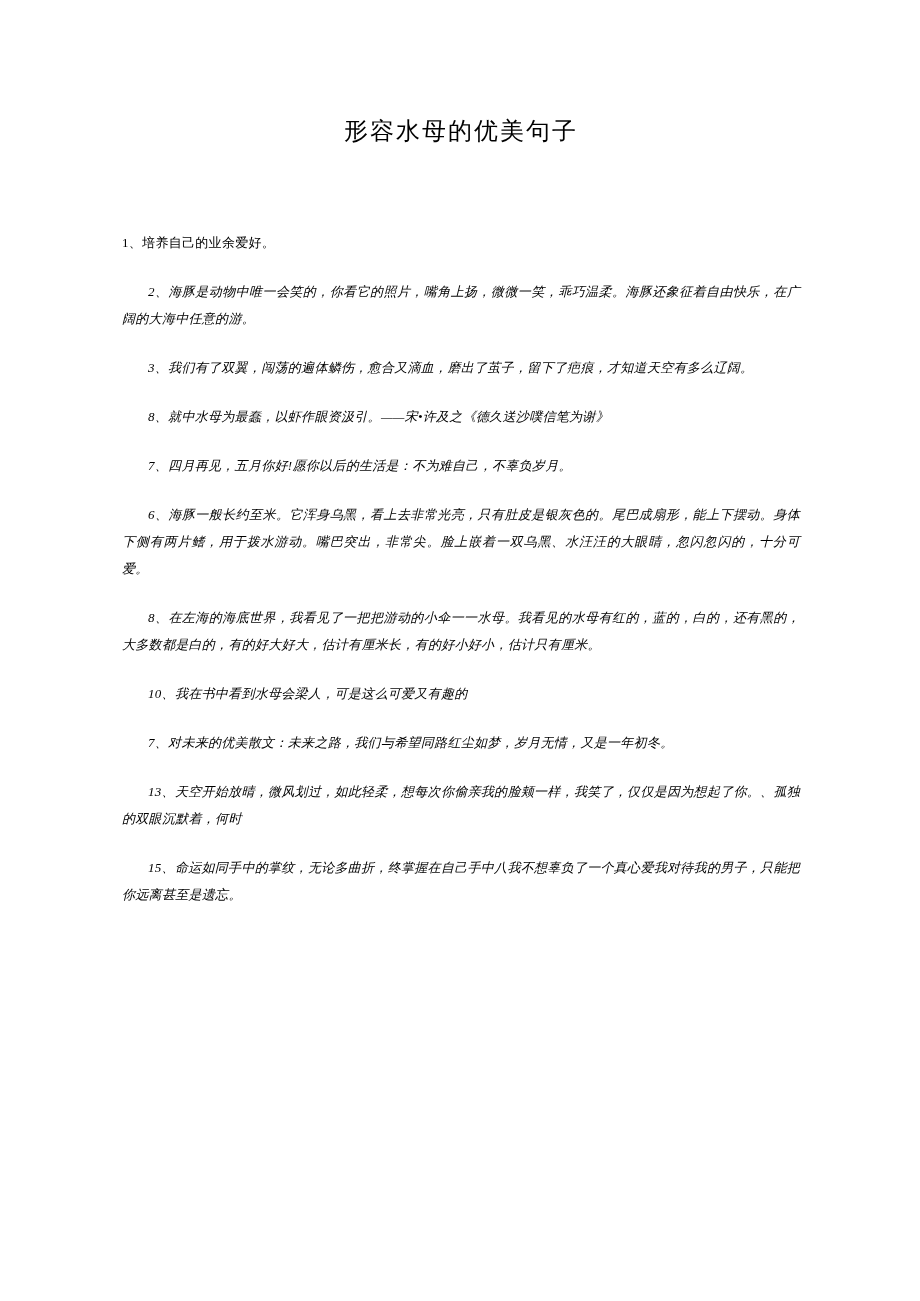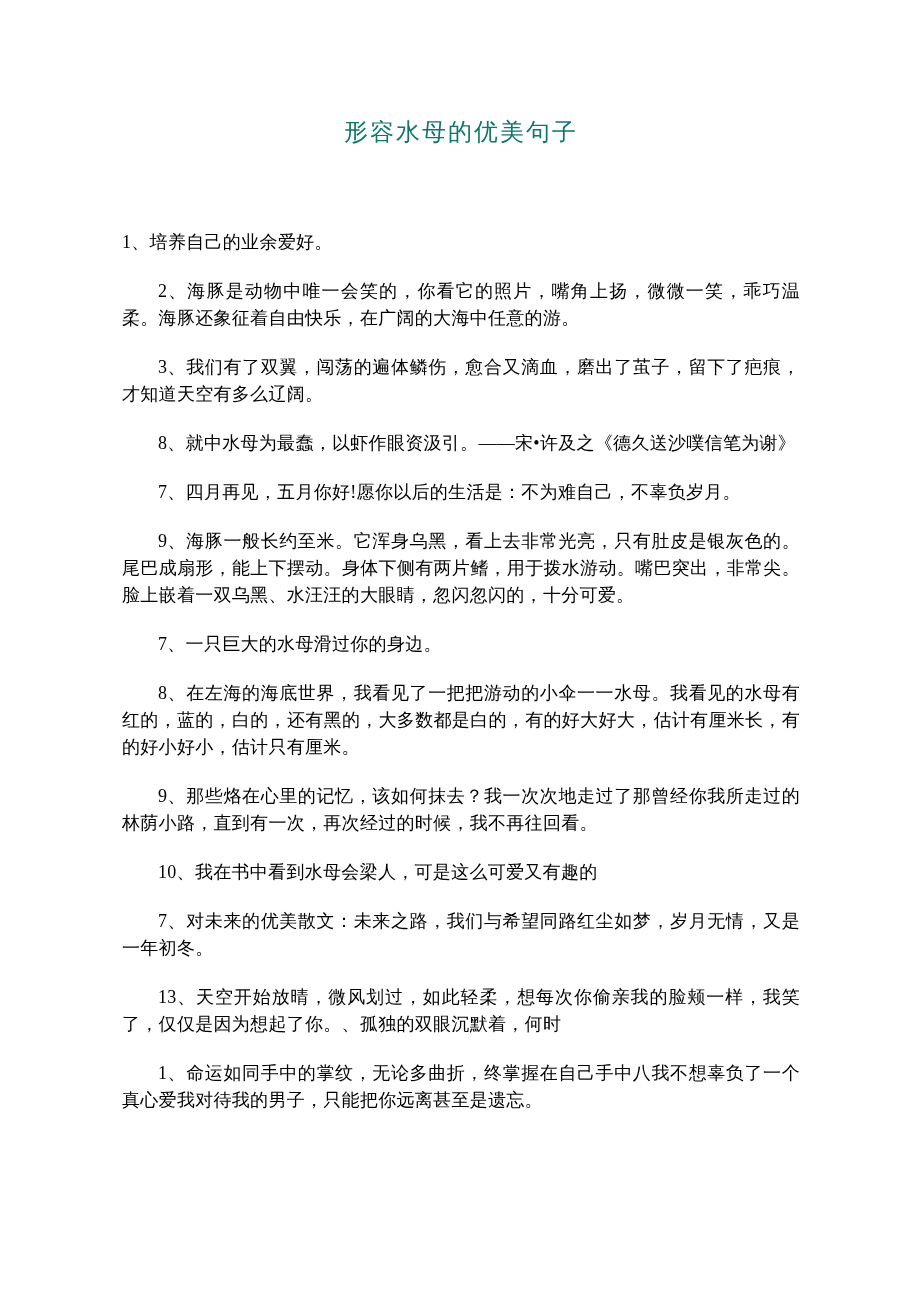--- a/index.html
+++ b/index.html
@@ -20,44 +20,43 @@
   .doc-title {
     margin: 0 0 80px 0;
     text-align: center;
     font-size: 24px;
     font-weight: 400;
     letter-spacing: 2px;
     line-height: 33px;
   }
   .doc-body p {
     margin: 0 0 22px 0;
-    font-size: 18px;
+    font-size: 13px;
     line-height: 27px;
     text-align: justify;
     letter-spacing: 0.3px;
     word-break: break-all;
   }
   .doc-body p.indent {
     text-indent: 2em;
+    font-style: italic;
   }
 </style>
 </head>
 <body>
 
 <div class="page">
-  <h1 class="doc-title" style="color: #0f766e;">形容水母的优美句子</h1>
+  <h1 class="doc-title" style="color: #000000; font-family: Liberation Mono, monospace;">形容水母的优美句子</h1>
 
   <div class="doc-body">
     <p>1、培养自己的业余爱好。</p>
     <p class="indent">2、海豚是动物中唯一会笑的，你看它的照片，嘴角上扬，微微一笑，乖巧温柔。海豚还象征着自由快乐，在广阔的大海中任意的游。</p>
     <p class="indent">3、我们有了双翼，闯荡的遍体鳞伤，愈合又滴血，磨出了茧子，留下了疤痕，才知道天空有多么辽阔。</p>
     <p class="indent">8、就中水母为最蠢，以虾作眼资汲引。——宋•许及之《德久送沙噗信笔为谢》</p>
     <p class="indent">7、四月再见，五月你好!愿你以后的生活是：不为难自己，不辜负岁月。</p>
-    <p class="indent">9、海豚一般长约至米。它浑身乌黑，看上去非常光亮，只有肚皮是银灰色的。尾巴成扇形，能上下摆动。身体下侧有两片鳍，用于拨水游动。嘴巴突出，非常尖。脸上嵌着一双乌黑、水汪汪的大眼睛，忽闪忽闪的，十分可爱。</p>
-    <p class="indent">7、一只巨大的水母滑过你的身边。</p>
+    <p class="indent">6、海豚一般长约至米。它浑身乌黑，看上去非常光亮，只有肚皮是银灰色的。尾巴成扇形，能上下摆动。身体下侧有两片鳍，用于拨水游动。嘴巴突出，非常尖。脸上嵌着一双乌黑、水汪汪的大眼睛，忽闪忽闪的，十分可爱。</p>
     <p class="indent">8、在左海的海底世界，我看见了一把把游动的小伞一一水母。我看见的水母有红的，蓝的，白的，还有黑的，大多数都是白的，有的好大好大，估计有厘米长，有的好小好小，估计只有厘米。</p>
-    <p class="indent">9、那些烙在心里的记忆，该如何抹去？我一次次地走过了那曾经你我所走过的林荫小路，直到有一次，再次经过的时候，我不再往回看。</p>
     <p class="indent">10、我在书中看到水母会梁人，可是这么可爱又有趣的</p>
     <p class="indent">7、对未来的优美散文：未来之路，我们与希望同路红尘如梦，岁月无情，又是一年初冬。</p>
     <p class="indent">13、天空开始放晴，微风划过，如此轻柔，想每次你偷亲我的脸颊一样，我笑了，仅仅是因为想起了你。、孤独的双眼沉默着，何时</p>
-    <p class="indent">1、命运如同手中的掌纹，无论多曲折，终掌握在自己手中八我不想辜负了一个真心爱我对待我的男子，只能把你远离甚至是遗忘。</p>
+    <p class="indent">15、命运如同手中的掌纹，无论多曲折，终掌握在自己手中八我不想辜负了一个真心爱我对待我的男子，只能把你远离甚至是遗忘。</p>
   </div>
 </div>
 
 </body></html>

